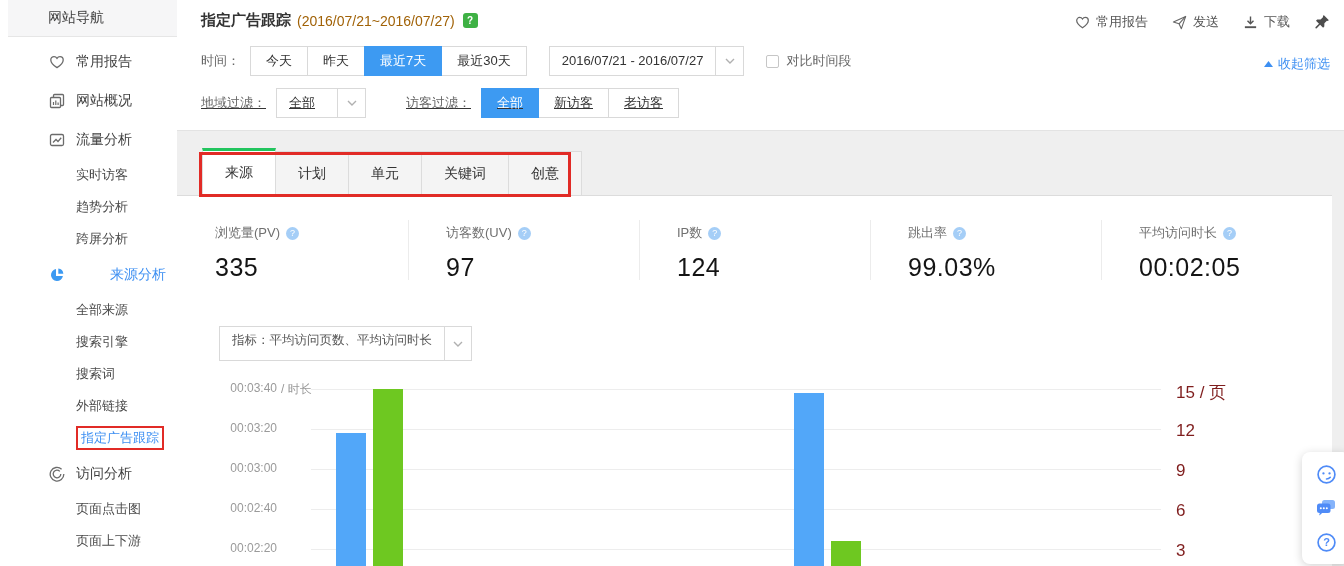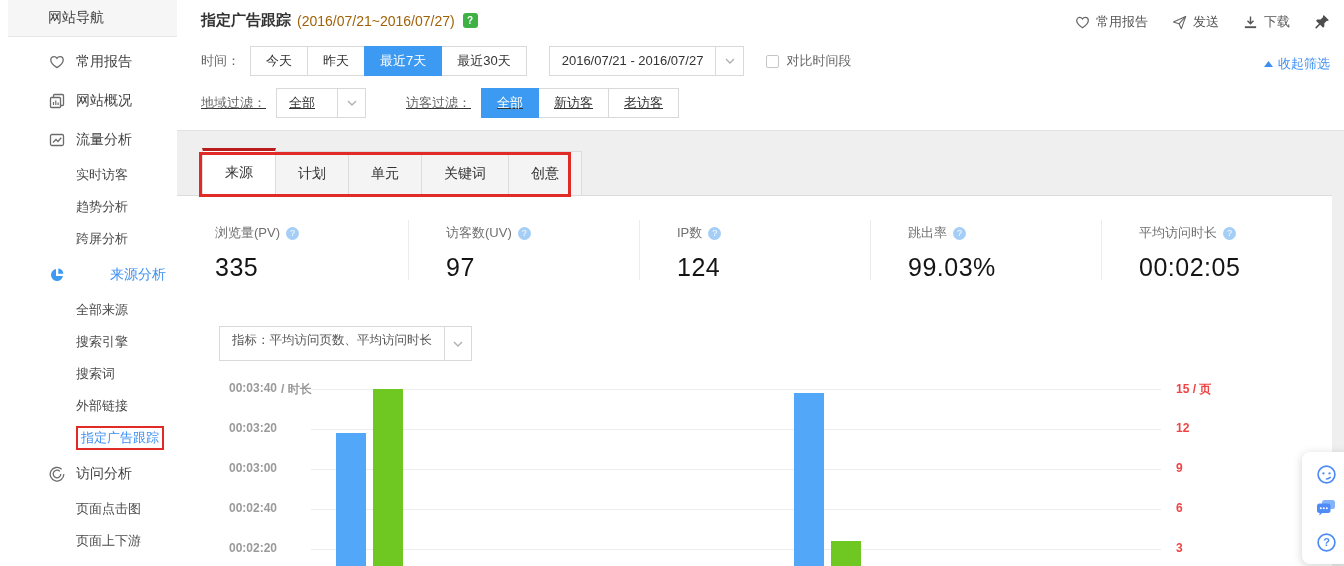--- a/index.html
+++ b/index.html
@@ -45,42 +45,42 @@
   .selbox { display:flex; height:30px; border:1px solid #d9d9d9; background:#fff; cursor:pointer; }
   .selbox .val { padding:0 12px; font-size:13px; color:#333; line-height:28px; }
   .selbox .chev { width:28px; border-left:1px solid #d9d9d9; display:flex; align-items:center; justify-content:center; }
   .cb { width:13px; height:13px; border:1px solid #c6c6c6; border-radius:2px; background:#fff; margin-right:7px; cursor:pointer; }
   #compare-wrap { display:flex; align-items:center; margin-left:22px; font-size:13px; color:#666; }
   #collapse-filter { position:absolute; right:14px; top:55px; display:flex; align-items:center; gap:5px; color:#3d8ff2; font-size:13px; cursor:pointer; }
 
   
   #tab-strip { position:absolute; left:0; top:149px; right:12px; height:47px; border-bottom:1px solid #dcdcdc; display:flex; align-items:flex-end; padding-left:26px; }
   .tab { height:44px; line-height:42px; margin-top:3px; padding:0 22px; font-size:14px; color:#333; background:#f4f4f4; border:1px solid #dcdcdc; border-bottom:none; margin-left:-1px; cursor:pointer; }
-  .tab.active { height:47px; line-height:42px; margin-top:0; background:#fff; border-top:3px solid #b91c1c; position:relative; z-index:1; }
+  .tab.active { height:47px; line-height:42px; margin-top:0; background:#fff; border-top:3px solid #22c55e; position:relative; z-index:1; }
   #tab-annotation { position:absolute; left:22px; top:152px; width:372px; height:45px; border:3px solid #e12b26; pointer-events:none; z-index:2; }
 
   
   #card { position:absolute; left:0; top:196px; right:12px; bottom:0; background:#fff; }
   #metrics-row { position:absolute; left:0; top:0; right:0; height:100px; display:flex; }
   .metric-col { flex:1; padding:28px 0 0 38px; position:relative; }
   .metric-col + .metric-col::before { content:""; position:absolute; left:0; top:24px; height:60px; width:1px; background:#ececec; }
   .m-label { display:flex; align-items:center; gap:6px; font-size:13px; color:#707070; }
   .q-circle { width:13px; height:13px; border-radius:50%; background:#a5cef7; color:#fff; font-size:9px; line-height:13px; text-align:center; cursor:pointer; }
   .m-value { margin-top:11px; font-size:25px; color:#141414; letter-spacing:0.5px; }
 
   #metric-selector { position:absolute; left:42px; top:130px; display:flex; height:35px; border:1px solid #d9d9d9; background:#fff; cursor:pointer; }
   #metric-selector .txt { padding:0 12px; font-size:12.5px; color:#555; line-height:27px; }
   #metric-selector .chev { width:27px; border-left:1px solid #d9d9d9; display:flex; align-items:center; justify-content:center; }
 
   
-  #chart { position:absolute; left:0; top:0; right:0; bottom:0; pointer-events:none;font-weight:bold; }
+  #chart { position:absolute; left:0; top:0; right:0; bottom:0; pointer-events:none; }
   .gridline { position:absolute; left:134px; width:850px; height:1px; background:#ededed; }
   .tick-l { position:absolute; left:0; width:100px; text-align:right; font-size:12px; color:#9a9a9a; white-space:nowrap; }
   .tick-l-suffix { position:absolute; left:104px; font-size:12px; color:#9a9a9a; white-space:nowrap; }
-  .tick-r { position:absolute; left:999px; font-size:12px; color:#ef4444; white-space:nowrap; }
+  .tick-r { position:absolute; left:999px; font-size:17px; color:#7f1d1d; white-space:nowrap; }
   .bar { position:absolute; width:30px; }
 
   
   #float-toolbar { position:absolute; left:1302px; top:452px; width:48px; height:112px; background:#fff; border-radius:8px; box-shadow:0 2px 10px rgba(0,0,0,0.18); display:flex; flex-direction:column; align-items:center; justify-content:center; gap:13px; }
   .float-icon { width:21px; height:21px; cursor:pointer; display:flex; }
 </style>
 </head>
 <body>
 
 <div id="stage">

